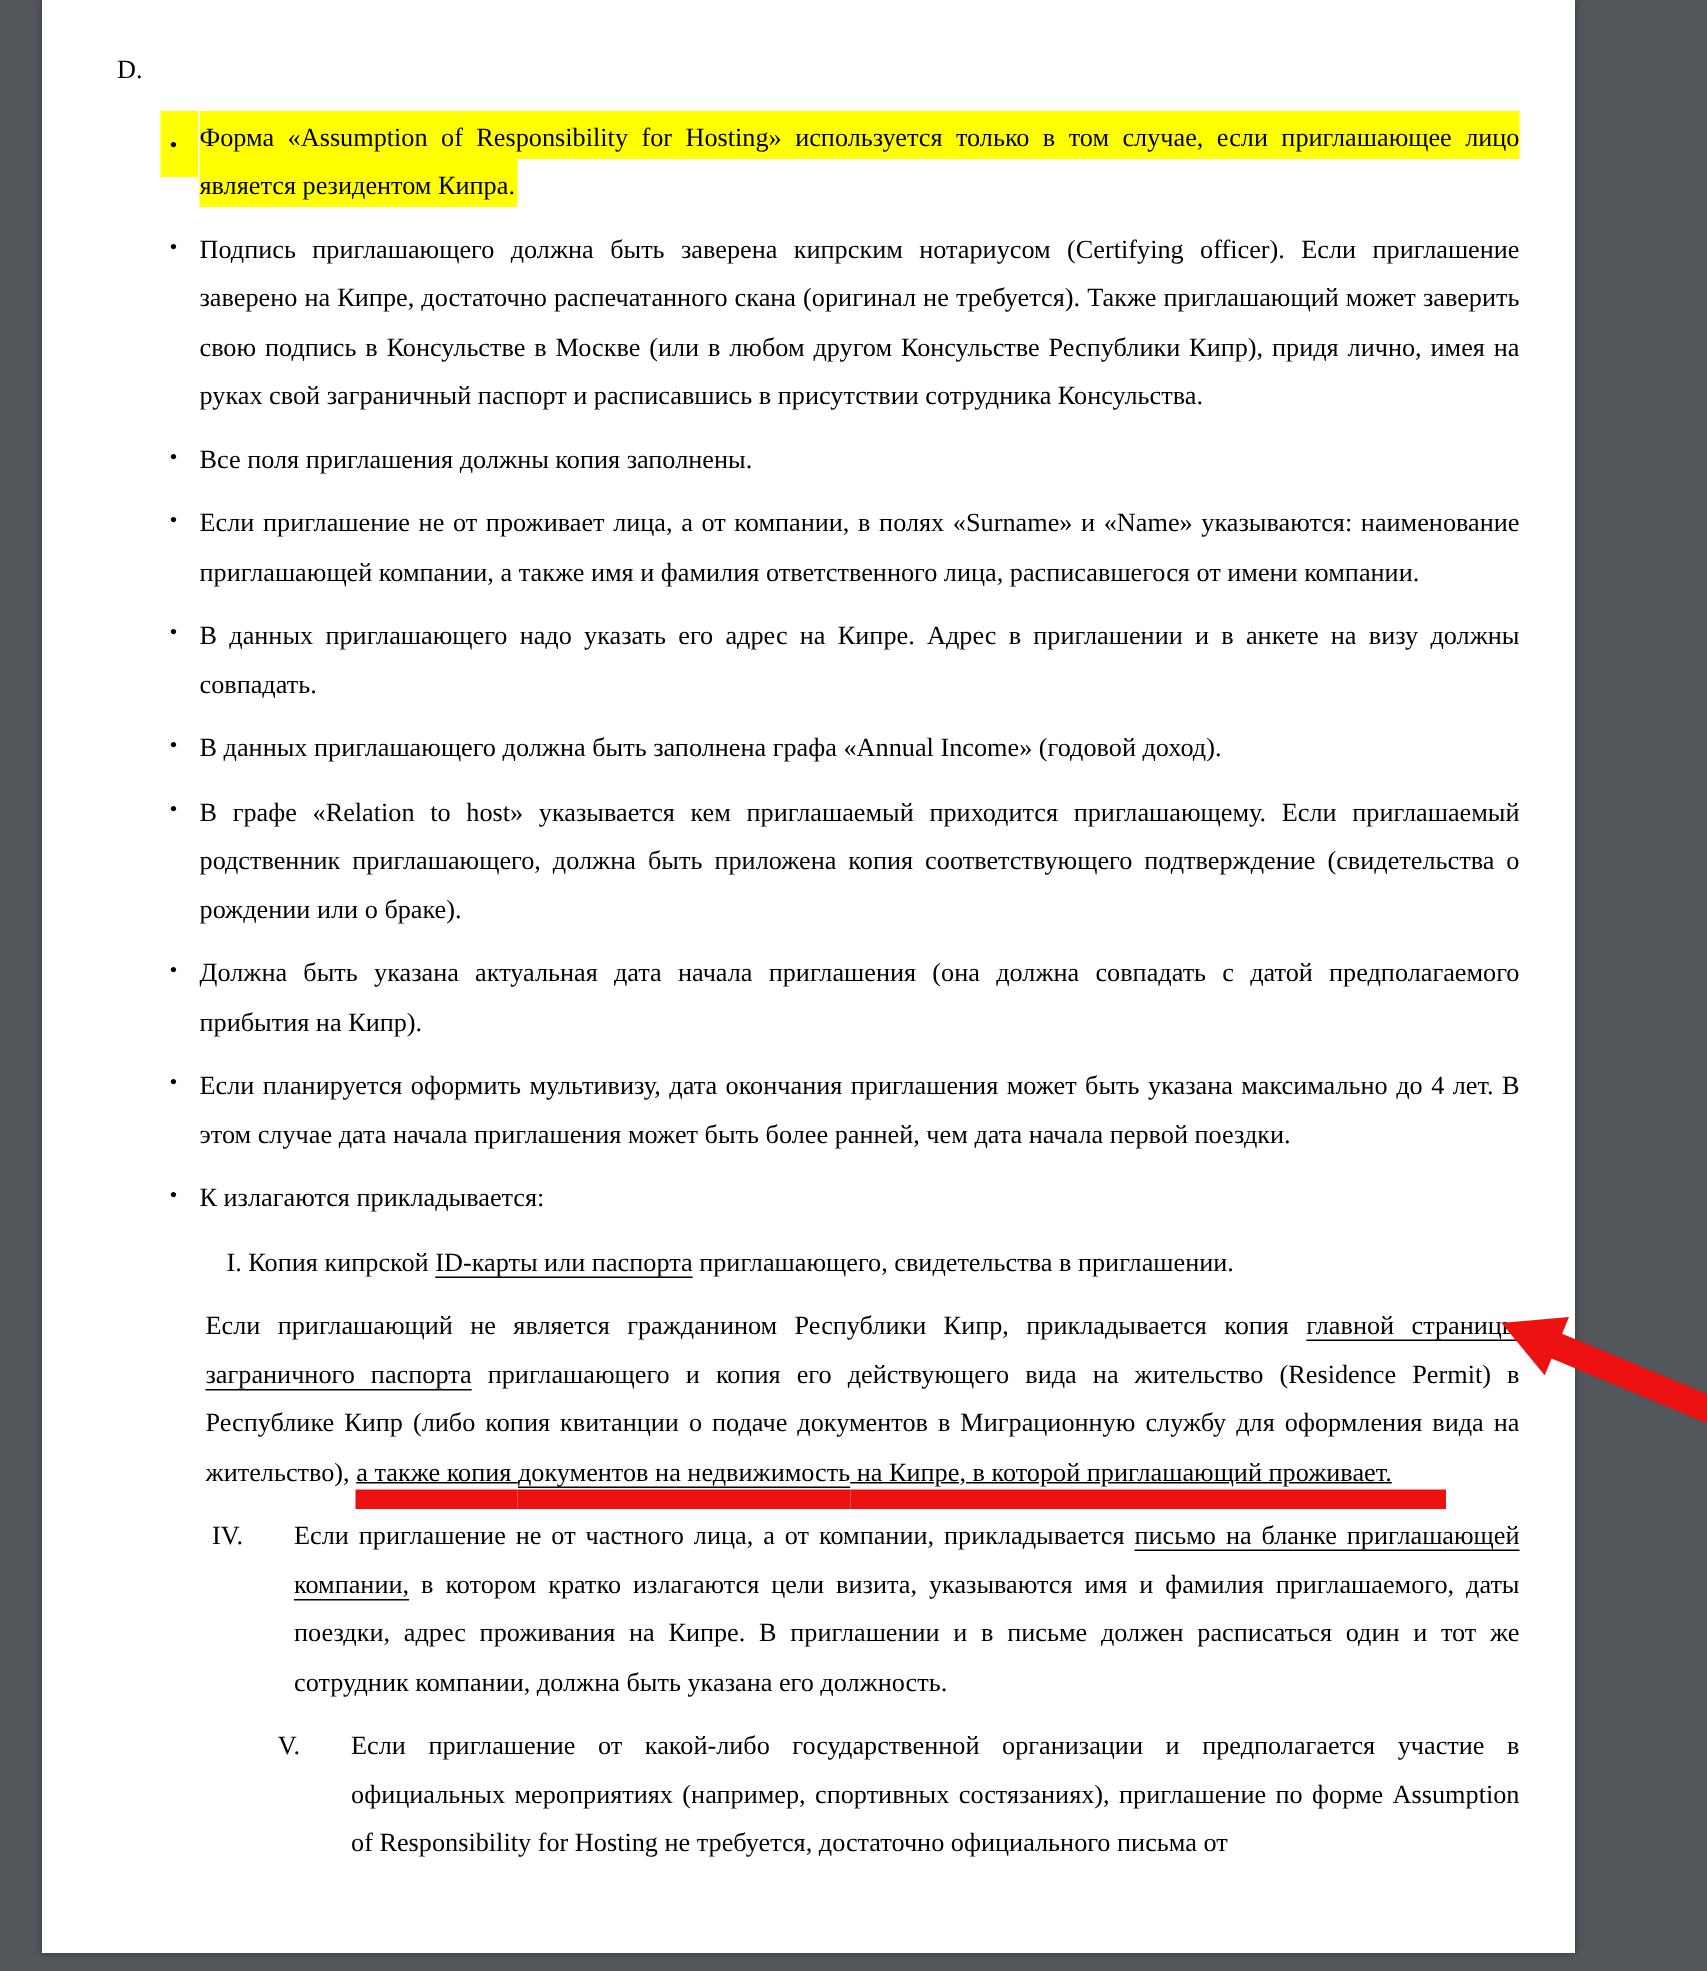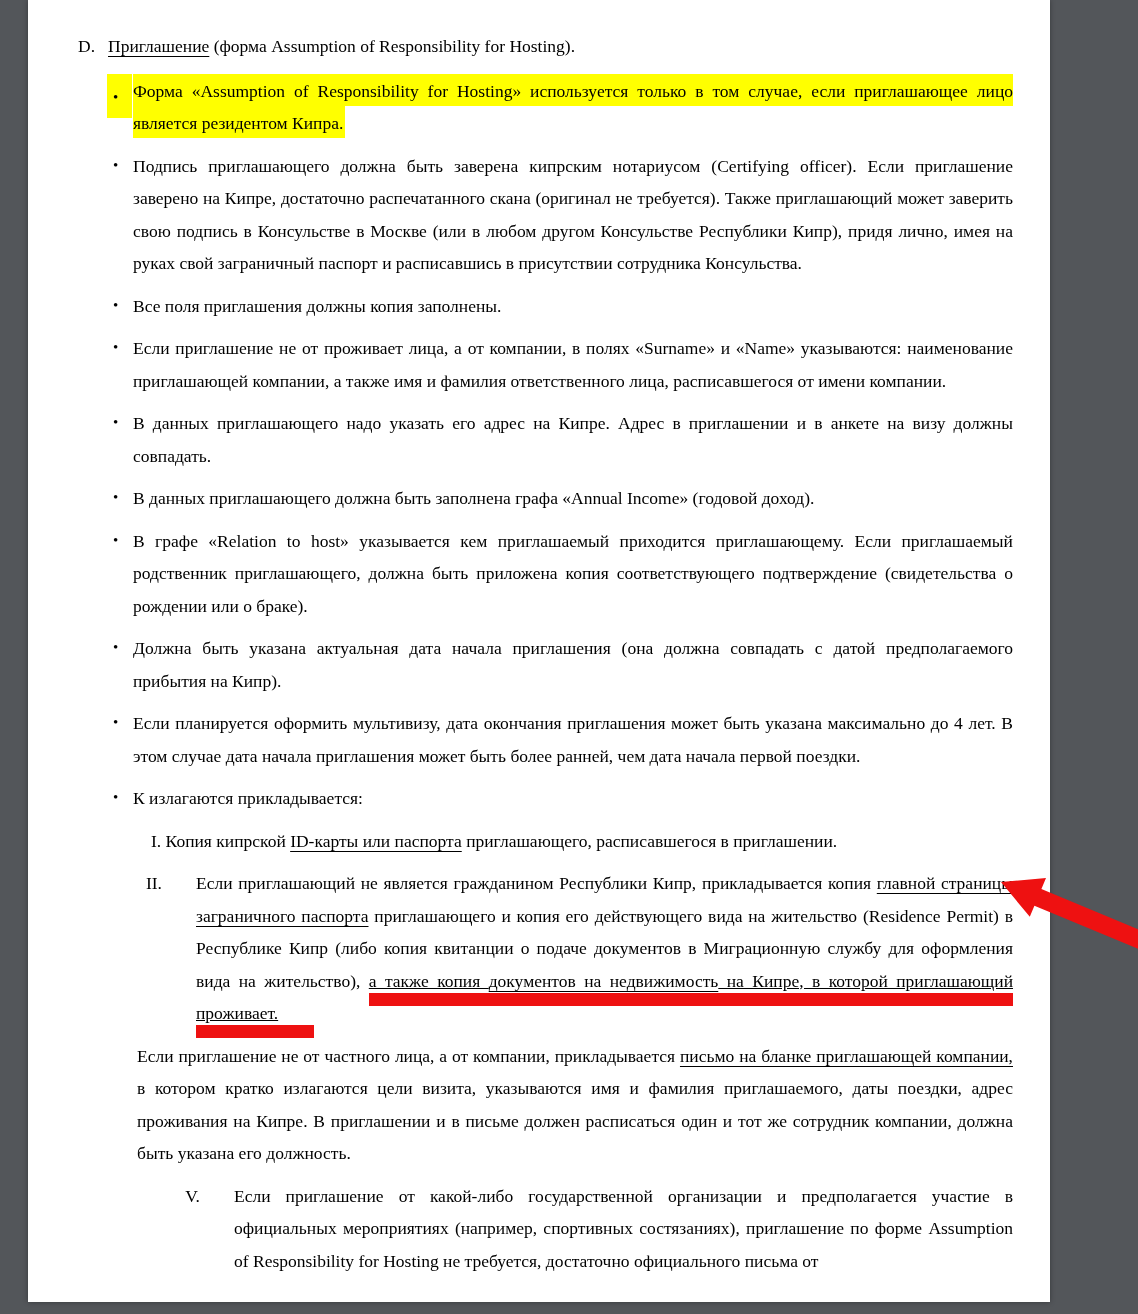--- a/index.html
+++ b/index.html
@@ -97,21 +97,20 @@
   }
 </style>
 </head>
 <body>
 
 <div class="viewer">
   <div class="doc-page">
 
     <div class="heading">
       <span class="h-marker">D.</span>
-      <span class="para"><span class="u">Приглашение</span><span> (форма Assumption of Responsibility for Hosting).</span></span>
     </div>
 
     <ul class="bullet-list">
         <li>
           <span class="b-marker hl">•</span>
           <div class="para"><span class="hl">Форма «Assumption of Responsibility for Hosting» используется только в том случае, если приглашающее лицо является резидентом Кипра.</span></div>
         </li>
         <li>
           <span class="b-marker">•</span>
           <div class="para"><span>Подпись приглашающего должна быть заверена кипрским нотариусом (Certifying officer). Если приглашение заверено на Кипре, достаточно распечатанного скана (оригинал не требуется). Также приглашающий может заверить свою подпись в Консульстве в Москве (или в любом другом Консульстве Республики Кипр), придя лично, имея на руках свой заграничный паспорт и расписавшись в присутствии сотрудника Консульства.</span></div>
@@ -144,26 +143,26 @@
           <span class="b-marker">•</span>
           <div class="para"><span>Если планируется оформить мультивизу, дата окончания приглашения может быть указана максимально до 4 лет. В этом случае дата начала приглашения может быть более ранней, чем дата начала первой поездки.</span></div>
         </li>
         <li>
           <span class="b-marker">•</span>
           <div class="para"><span>К излагаются прикладывается:</span></div>
         </li>
       </ul>
 
     <div class="num-list">
-        <div class="num-item tight"><span class="num-marker">I.</span><span class="num-text para"><span>Копия кипрской </span><span class="u">ID-карты или паспорта</span><span> приглашающего, расписавшегося в приглашении.</span></span></div>
+        <div class="num-item tight"><span class="num-marker">I.</span><span class="num-text para"><span>Копия кипрской </span><span class="u">ID-карты или паспорта</span><span> приглашающего, свидетельства в приглашении.</span></span></div>
         <div class="num-item">
-          <span class="num-marker">II.</span>
           <div class="num-text para"><span>Если приглашающий не является гражданином Республики Кипр, прикладывается копия </span><span class="u">главной страницы заграничного паспорта</span><span> приглашающего и копия его действующего вида на жительство (Residence Permit) в Республике Кипр (либо копия квитанции о подаче документов в Миграционную службу для оформления вида на жительство), </span><span class="redbar">а также копия </span><span class="u redbar">документов на недвижимость</span><span class="redbar tail"> на Кипре, в которой приглашающий проживает.</span></div>
         </div>
         <div class="num-item">
+          <span class="num-marker">IV.</span>
           <div class="num-text para"><span>Если приглашение не от частного лица, а от компании, прикладывается </span><span class="u">письмо на бланке приглашающей компании,</span><span> в котором кратко излагаются цели визита, указываются имя и фамилия приглашаемого, даты поездки, адрес проживания на Кипре. В приглашении и в письме должен расписаться один и тот же сотрудник компании, должна быть указана его должность.</span></div>
         </div>
         <div class="num-item indent">
           <span class="num-marker">V.</span>
           <div class="num-text para"><span>Если приглашение от какой-либо государственной организации и предполагается участие в официальных мероприятиях (например, спортивных состязаниях), приглашение по форме Assumption of Responsibility for Hosting не требуется, достаточно официального письма от</span></div>
         </div>
       </div>
 
     <svg class="red-arrow" viewBox="0 0 160 80" xmlns="http://www.w3.org/2000/svg">
       <polygon points="8,8 53,4 48.4,15.1 155.5,59.7 148.5,76.3 41.4,31.7 36.8,42.8" fill="#ee1111"></polygon>

